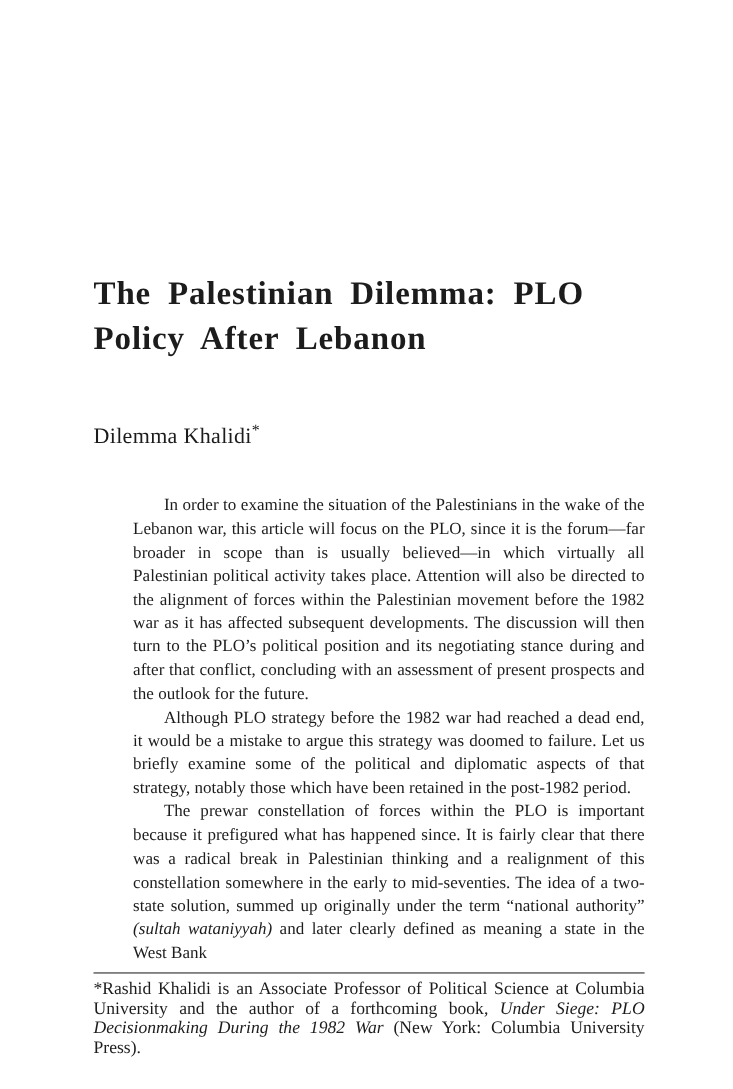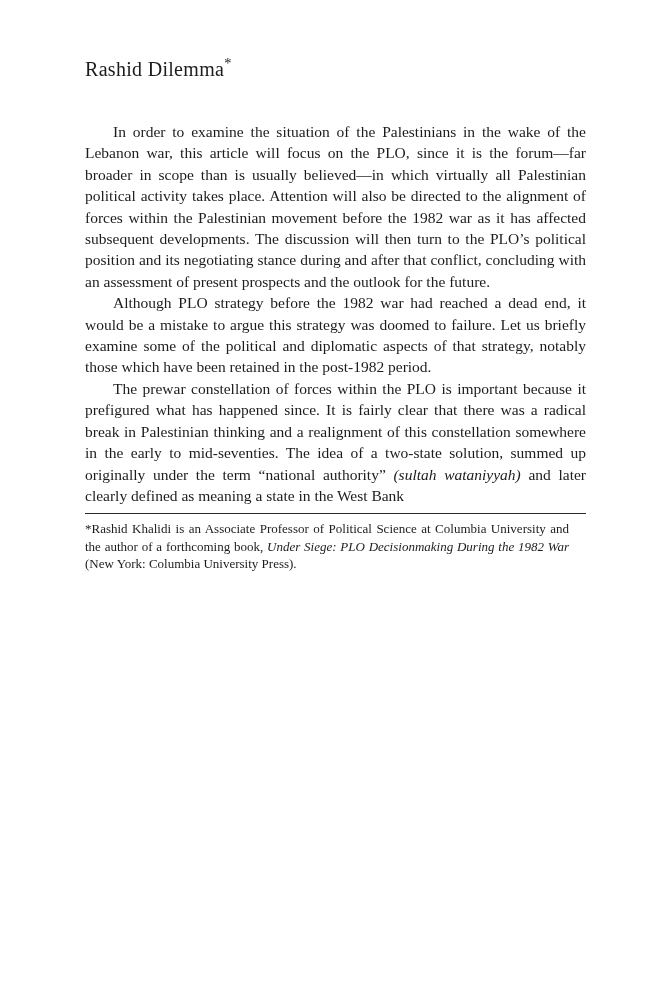--- a/index.html
+++ b/index.html
@@ -40,52 +40,57 @@
   }
   .note-mark {
     font-size: 0.72em;
     line-height: 0;
   }
   .body {
     margin-top: 40px;
     font-size: 15.5px;
     line-height: 21.4px;
     text-align: justify;
+    margin-left: 36px;
   }
   .para {
     margin: 0;
     padding: 0;
     text-indent: 28px;
   }
   .footnote {
     margin-top: 7px;
   }
   .rule {
     width: 501px;
     height: 0;
     border-top: 1.5px solid #2a2a2a;
   }
   .footnote-text {
-    margin: 6px 17px 0 0;
+    margin: 6px 0 0 0;
     padding: 0;
-    font-size: 13px;
+    font-size: 16px;
     line-height: 17.5px;
     text-align: justify;
   }
   em { }
 </style>
 </head>
 <body>
 
 <div class="page" style="--page-bg: #ffffff; --ink: #1c1c1c;">
   <div class="content">
 
+    <h1 class="title">
+      <span class="title-line">The Palestinian Dilemma: PLO</span>
+      <span class="title-line">Policy After Lebanon</span>
+    </h1>
 
     <div class="author">
-      <span>Rashid Dilemma</span><sup class="note-mark">*</sup>
+      <span>Dilemma Khalidi</span><sup class="note-mark">*</sup>
     </div>
 
     <div class="body">
         <p class="para"><span>In order to examine the situation of the Palestinians in the wake of the Lebanon war, this article will focus on the PLO, since it is the forum—far broader in scope than is usually believed—in which virtually all Palestinian political activity takes place. Attention will also be directed to the alignment of forces within the Palestinian movement before the 1982 war as it has affected subsequent developments. The discussion will then turn to the PLO’s political position and its negotiating stance during and after that conflict, concluding with an assessment of present prospects and the outlook for the future.</span></p>
         <p class="para"><span>Although PLO strategy before the 1982 war had reached a dead end, it would be a mistake to argue this strategy was doomed to failure. Let us briefly examine some of the political and diplomatic aspects of that strategy, notably those which have been retained in the post-1982 period.</span></p>
         <p class="para"><span>The prewar constellation of forces within the PLO is important because it prefigured what has happened since. It is fairly clear that there was a radical break in Palestinian thinking and a realignment of this constellation somewhere in the early to mid-seventies. The idea of a two-state solution, summed up originally under the term “national authority” </span><em>(sultah wataniyyah)</em><span> and later clearly defined as meaning a state in the West Bank</span></p>
       </div>
 
     <div class="footnote">
       <div class="rule"></div>

